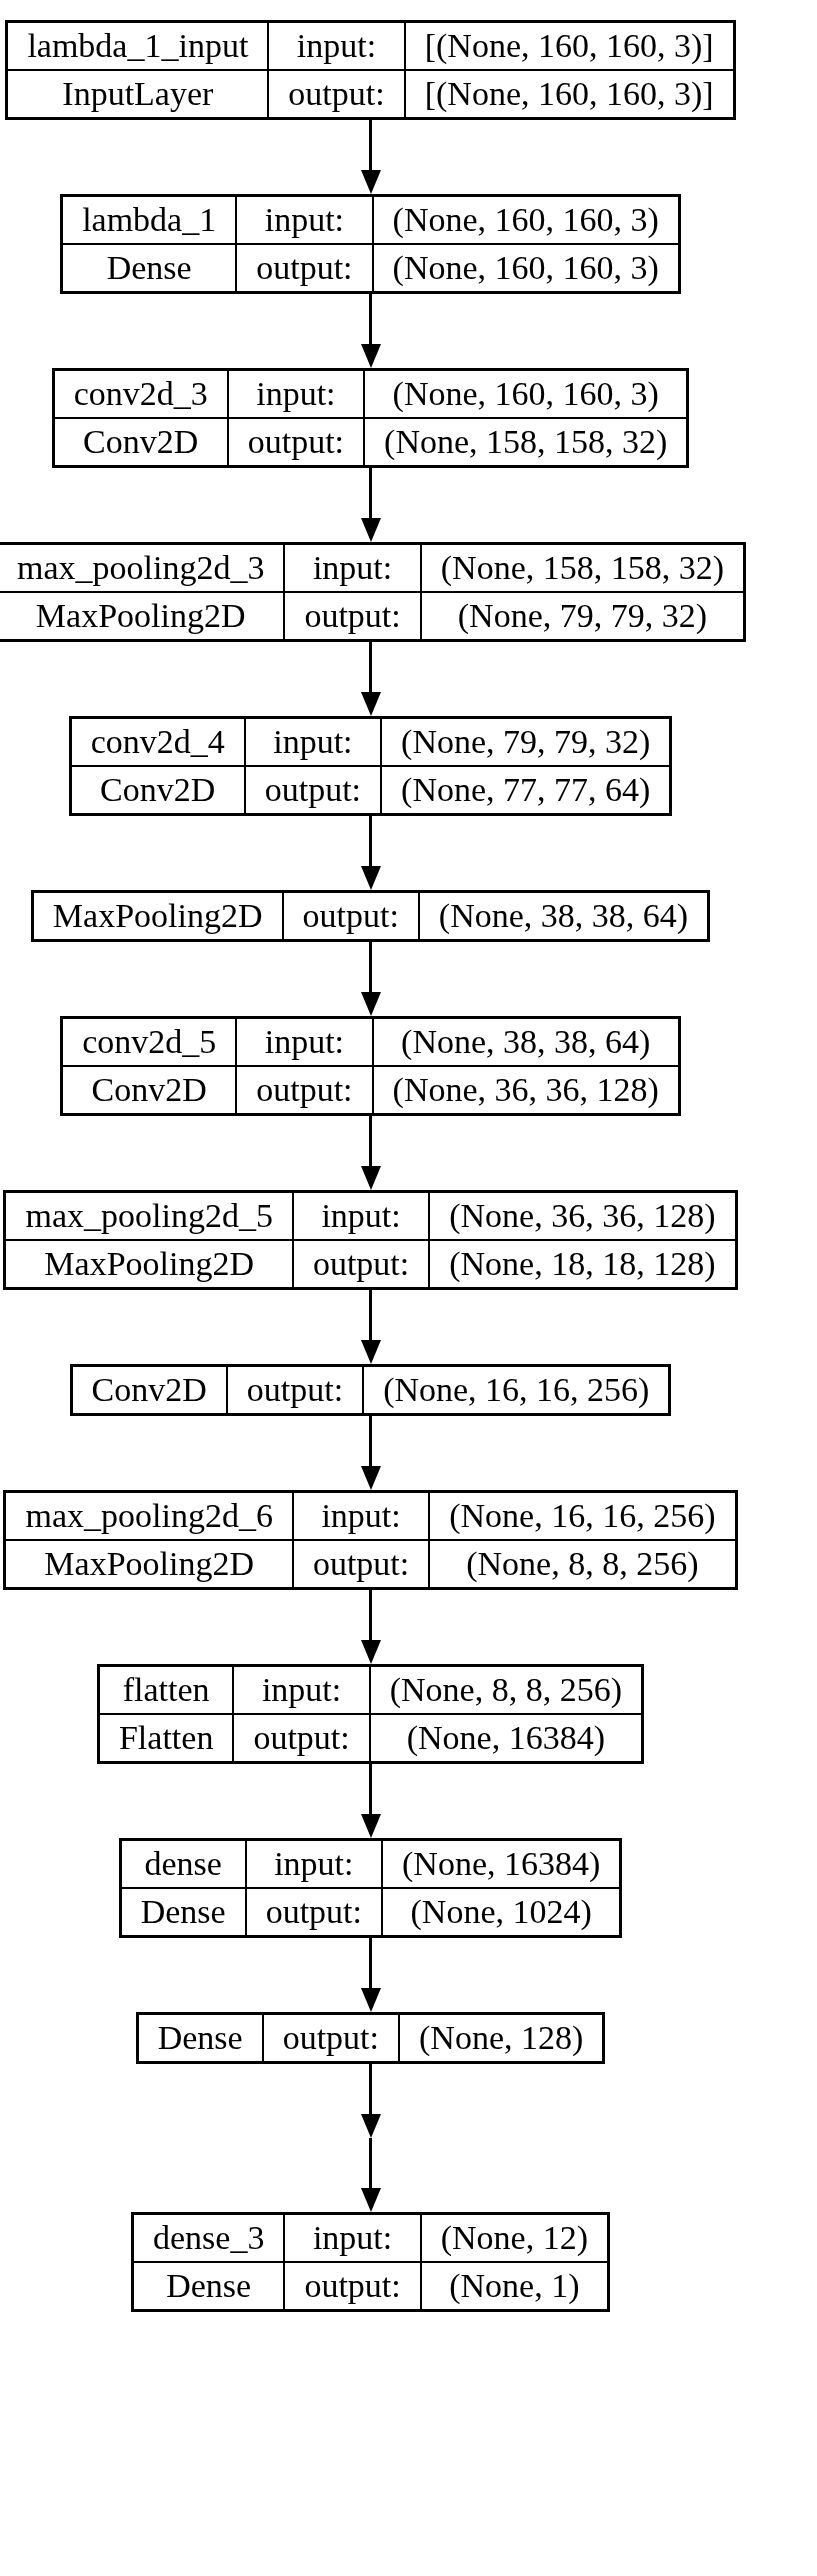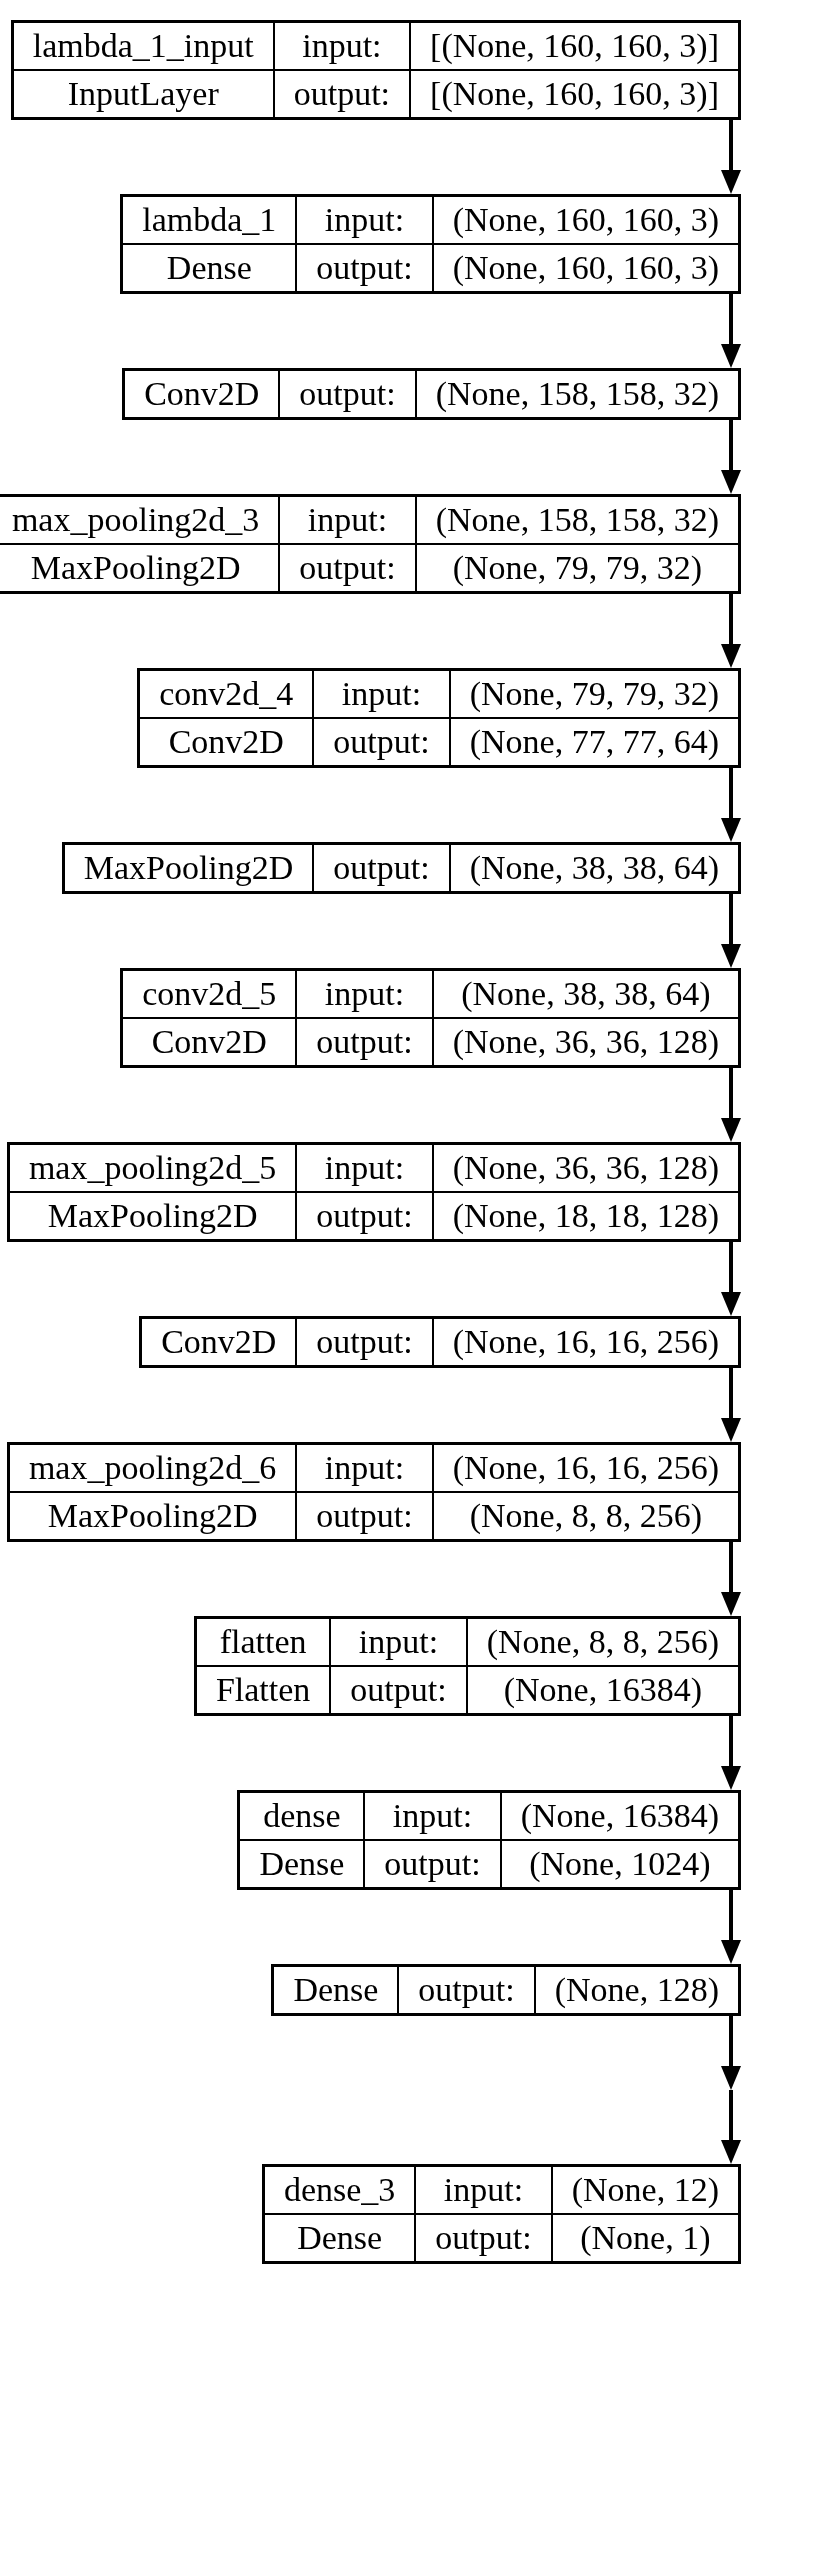--- a/index.html
+++ b/index.html
@@ -9,21 +9,21 @@
   }
   body {
     width: 817px;
   }
   #diagram {
     box-sizing: border-box;
     width: 741px;
     min-height: 2576px;
     display: flex;
     flex-direction: column;
-    align-items: flex-end;
+    align-items: center;
     padding-top: 19.7px;
     padding-bottom: 2px;
     font-family: "Liberation Serif", "DejaVu Serif", serif;
     color: #000000;
   }
   table.layer-box {
     border-collapse: collapse;
     border: 3.8px solid #000000;
     background: #ffffff;
     flex: none;
@@ -119,20 +119,31 @@
     </tbody>
   </table>
 <div class="arrow">
       <div class="shaft"></div>
       <div class="head"></div>
     </div>
   <table class="layer-box">
     <tbody>
       <tr>
         <td>
+          <span>conv2d_3</span>
+        </td>
+        <td>
+          <span>input:</span>
+        </td>
+        <td>
+          <span>(None, 160, 160, 3)</span>
+        </td>
+      </tr>
+      <tr>
+        <td>
           <span>Conv2D</span>
         </td>
         <td>
           <span>output:</span>
         </td>
         <td>
           <span>(None, 158, 158, 32)</span>
         </td>
       </tr>
     </tbody>

